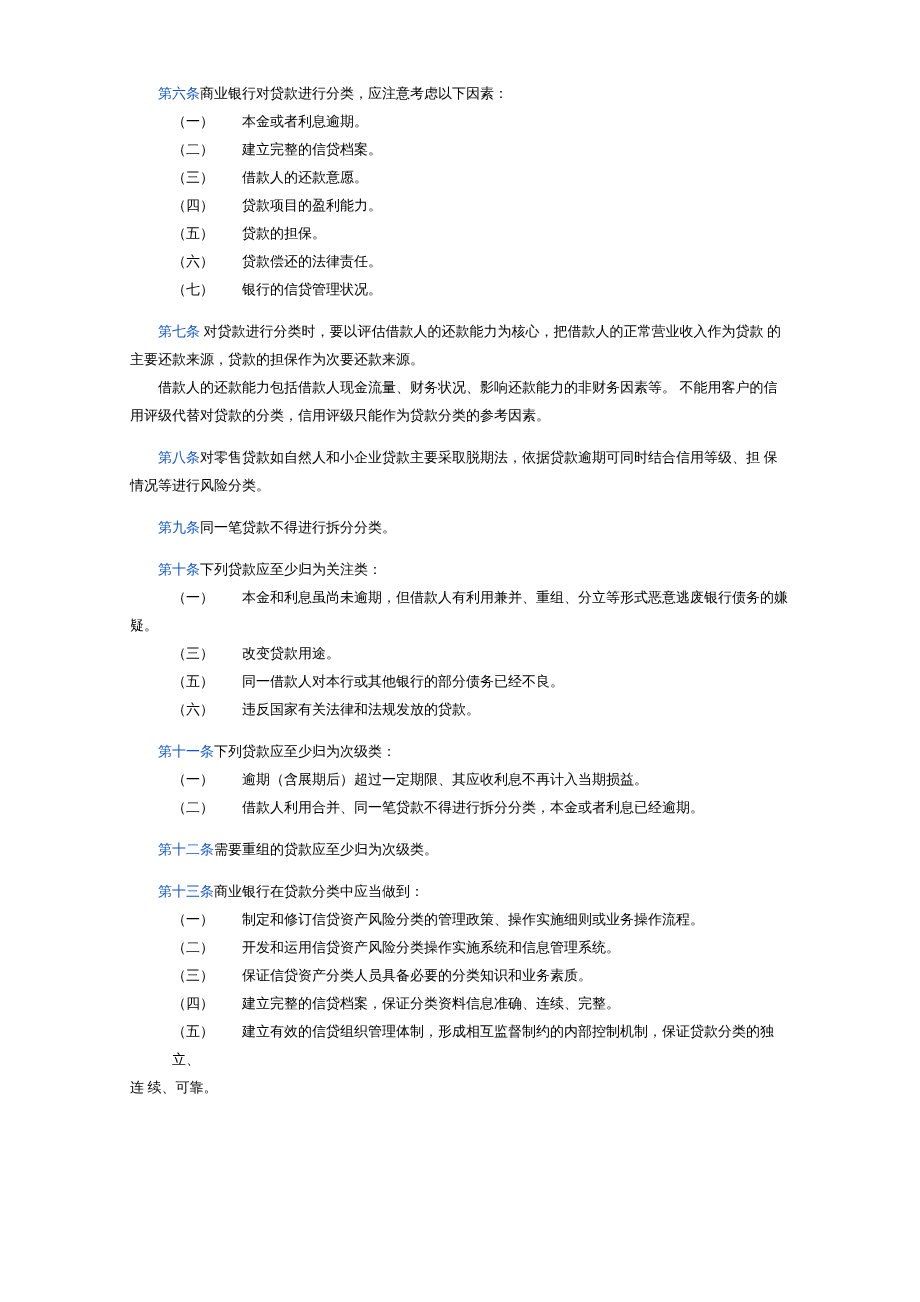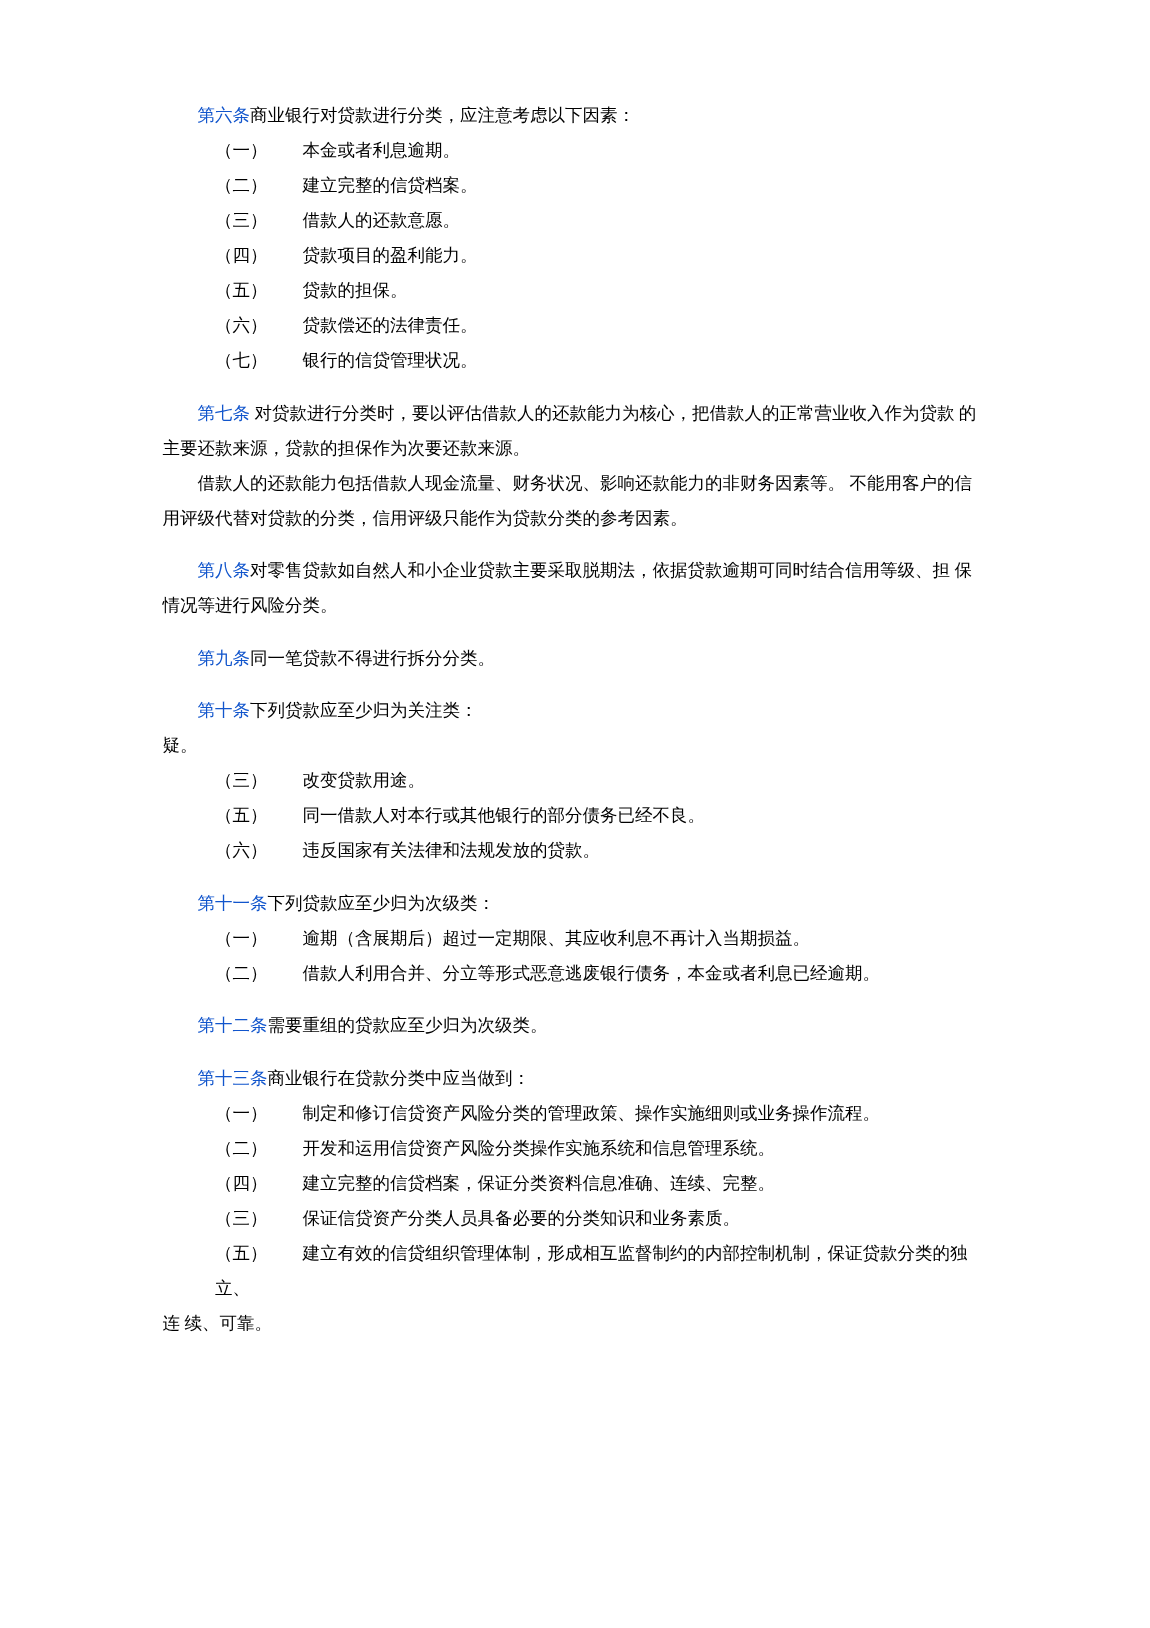--- a/index.html
+++ b/index.html
@@ -71,43 +71,44 @@
 <div class="para-group">
   <div class="para">
     <span class="article-link">第九条</span><span>同一笔贷款不得进行拆分分类。</span>
   </div>
 </div>
 
 <div class="para-group">
   <div class="para">
     <span class="article-link">第十条</span><span>下列贷款应至少归为关注类：</span>
   </div>
+  <div class="list-item"><span class="list-num">（一）</span><span>本金和利息虽尚未逾期，但借款人有利用兼并、重组、分立等形式恶意逃废银行债务的嫌</span></div>
   <div class="no-indent">疑。</div>
   <div class="list-item"><span class="list-num">（三）</span><span>改变贷款用途。</span></div>
   <div class="list-item"><span class="list-num">（五）</span><span>同一借款人对本行或其他银行的部分债务已经不良。</span></div>
   <div class="list-item"><span class="list-num">（六）</span><span>违反国家有关法律和法规发放的贷款。</span></div>
 </div>
 
 <div class="para-group">
   <div class="para">
     <span class="article-link">第十一条</span><span>下列贷款应至少归为次级类：</span>
   </div>
   <div class="list-item"><span class="list-num">（一）</span><span>逾期（含展期后）超过一定期限、其应收利息不再计入当期损益。</span></div>
-  <div class="list-item"><span class="list-num">（二）</span><span>借款人利用合并、分立等形式恶意逃废银行债务，本金或者利息已经逾期。</span></div>
+  <div class="list-item"><span class="list-num">（二）</span><span>借款人利用合并、同一笔贷款不得进行拆分分类，本金或者利息已经逾期。</span></div>
 </div>
 
 <div class="para-group">
   <div class="para">
     <span class="article-link">第十二条</span><span>需要重组的贷款应至少归为次级类。</span>
   </div>
 </div>
 
 <div class="para-group">
   <div class="para">
     <span class="article-link">第十三条</span><span>商业银行在贷款分类中应当做到：</span>
   </div>
   <div class="list-item"><span class="list-num">（一）</span><span>制定和修订信贷资产风险分类的管理政策、操作实施细则或业务操作流程。</span></div>
   <div class="list-item"><span class="list-num">（二）</span><span>开发和运用信贷资产风险分类操作实施系统和信息管理系统。</span></div>
+  <div class="list-item"><span class="list-num">（三）</span><span>保证信贷资产分类人员具备必要的分类知识和业务素质。</span></div>
   <div class="list-item"><span class="list-num">（四）</span><span>建立完整的信贷档案，保证分类资料信息准确、连续、完整。</span></div>
-  <div class="list-item"><span class="list-num">（三）</span><span>保证信贷资产分类人员具备必要的分类知识和业务素质。</span></div>
   <div class="list-item"><span class="list-num">（五）</span><span>建立有效的信贷组织管理体制，形成相互监督制约的内部控制机制，保证贷款分类的独立、</span></div>
   <div class="no-indent">连 续、可靠。</div>
 </div>
 
 </body></html>

